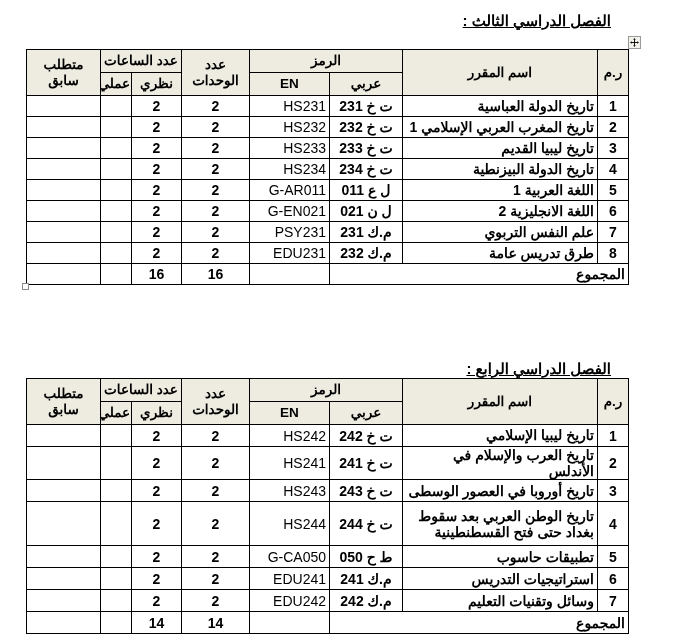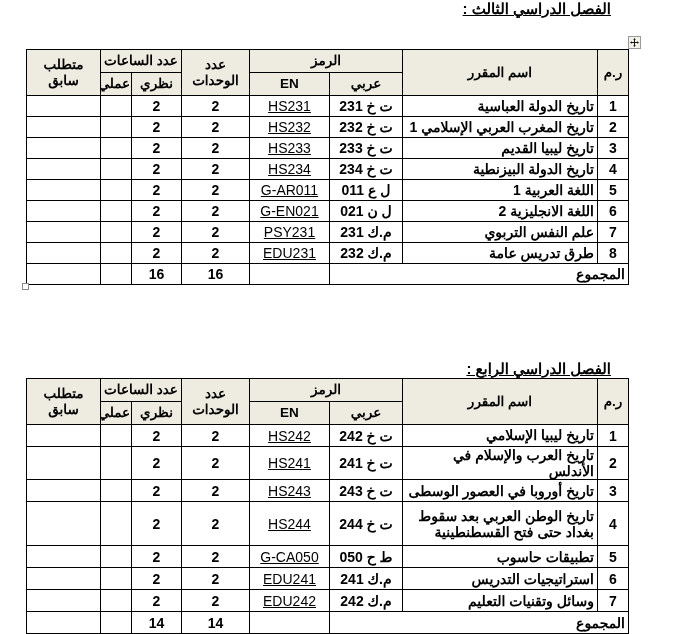--- a/index.html
+++ b/index.html
@@ -8,21 +8,21 @@
     background:#ffffff;
     font-family:"Liberation Sans", sans-serif;
     color:#000;
   }
   .page-title{
     position:absolute;right:75px;
     font-size:15px;font-weight:bold;
     text-decoration:underline;
     white-space:nowrap;
   }
-  #title-1{top:0;}
+  #title-1{top:12px;}
   #title-2{top:360px;}
 
   table.sem-table{
     position:absolute;left:26px;
     border-collapse:collapse;table-layout:fixed;
     width:602px;
     direction:rtl;
   }
   #table-1{top:49px;}
   #table-2{top:378px;}
@@ -44,21 +44,21 @@
   }
   .sem-table thead tr{height:22px;}
   #table-1 tbody tr{height:21px;}
   #table-2 tbody tr{height:22px;}
   #table-2 tbody tr.tall{height:44px;}
 
   .sem-table td{font-size:14px;}
   .c-num{text-align:center;font-size:14.5px;font-weight:bold;}
   .c-name{text-align:right;font-weight:bold;line-height:1.15;margin-top:14px;}
   .c-ar{text-align:center;font-weight:bold;white-space:nowrap;}
-  .c-en{text-align:center;font-size:14px;text-decoration:underline;}
+  .c-en{font-size:14px;}
   .c-units,.c-theory{text-align:center;font-size:14.5px;font-weight:bold;}
   .t-label{font-weight:bold;}
 
   
   #move-handle{
     position:absolute;left:628px;top:36px;
     width:13px;height:13px;
     border:1px solid #9a9a9a;background:#f2f1ea;
     display:flex;align-items:center;justify-content:center;
     box-sizing:border-box;

